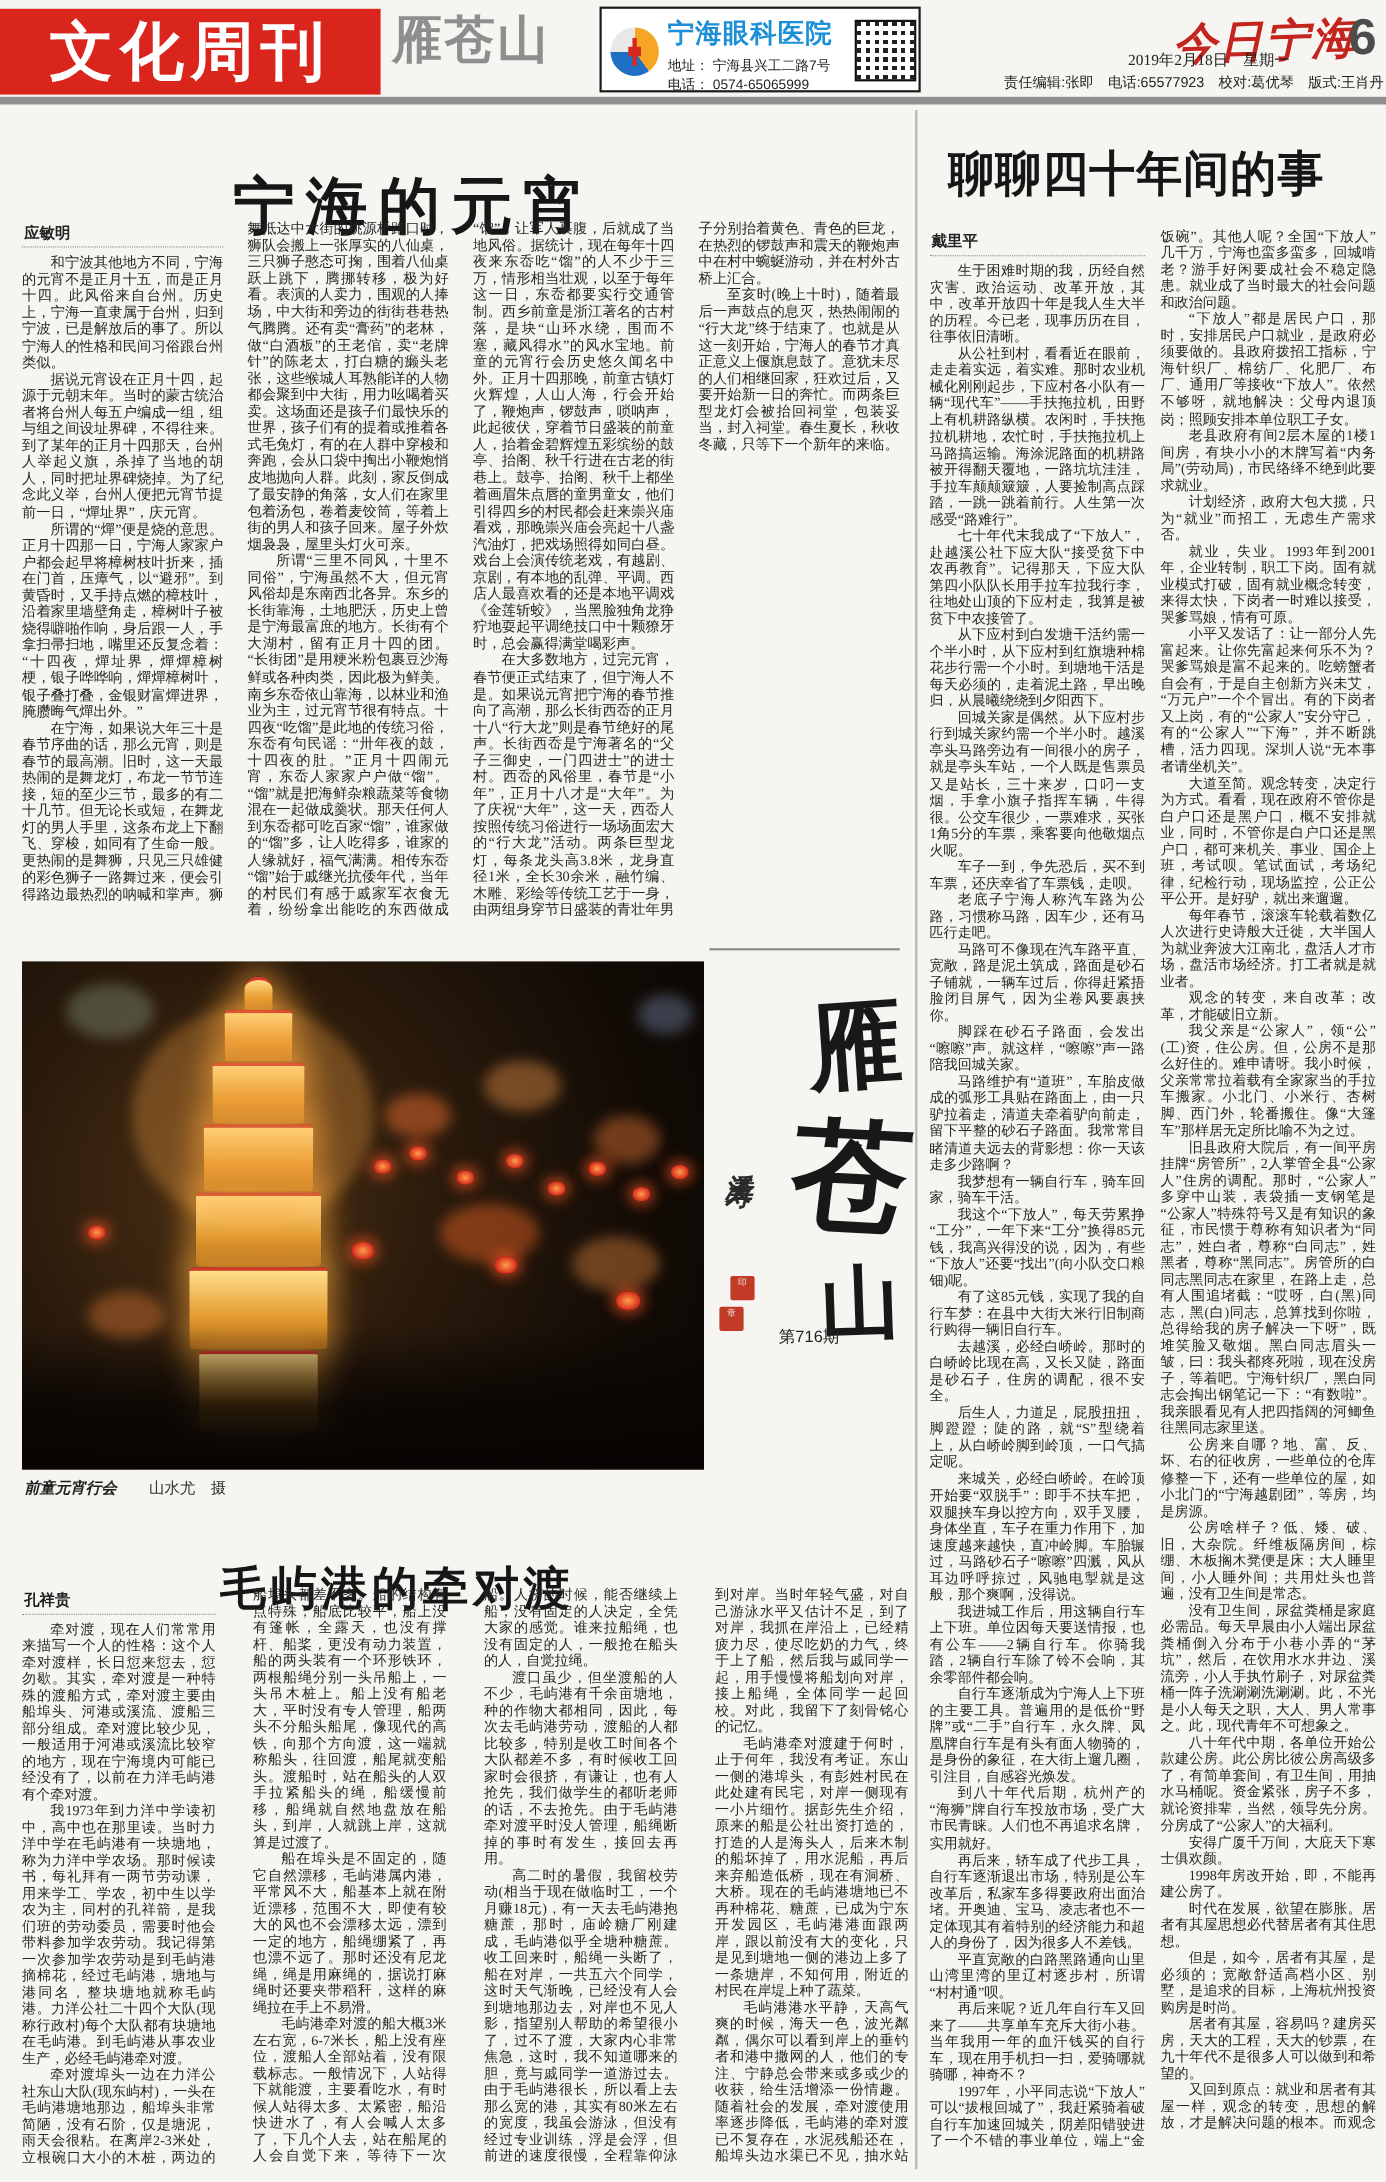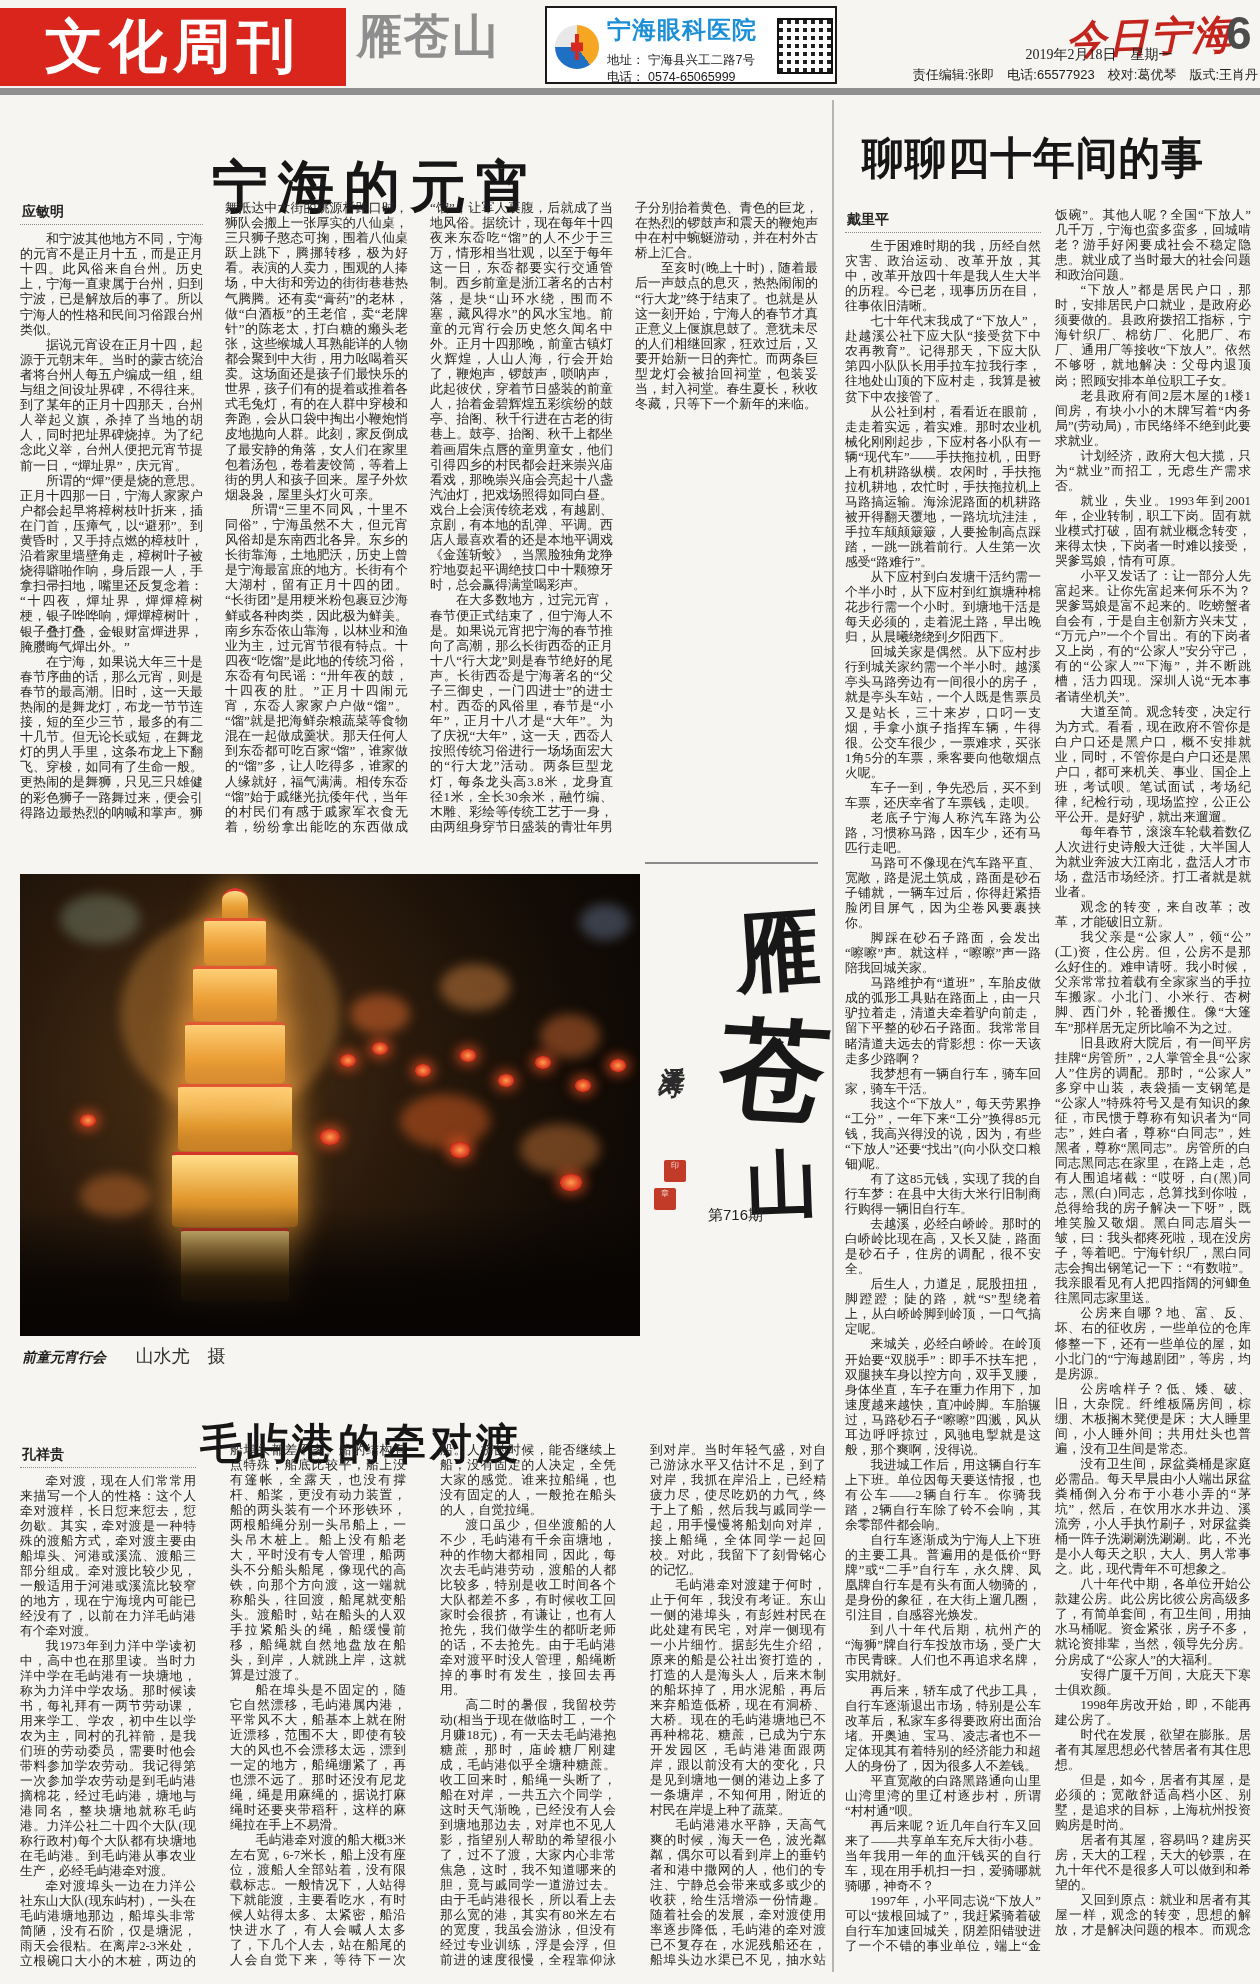--- a/index.html
+++ b/index.html
@@ -52,21 +52,21 @@
   .glow{position:absolute;border-radius:50%;filter:blur(6px);}
   .tower{position:absolute;left:150px;top:14px;width:130px;height:420px;}
   .tier{position:absolute;left:50%;transform:translateX(-50%);background:linear-gradient(#ffdf8a,#e3992f 60%,#a96a1a);
         border-top:3px solid #d4372a;border-radius:4px;box-shadow:0 0 26px 8px rgba(255,170,60,.55);}
   .lantern{position:absolute;width:16px;height:13px;border-radius:45%;background:radial-gradient(#ff9d4d,#d42b1a 70%);
         box-shadow:0 0 12px 4px rgba(255,90,40,.6);}
   .crowdband{position:absolute;left:0;bottom:0;width:100%;height:130px;
         background:linear-gradient(rgba(10,6,4,0) 0%,rgba(8,5,3,.85) 55%,#070403 100%);}
   .caption{left:22px;top:1344px;font-size:14px;color:#1e1e1e;}
   .caption b{font-family:"Liberation Sans",sans-serif;font-weight:bold;margin-right:26px;font-style:italic;}
-  .caption span{font-size:18px;color:#333;font-family:Liberation Serif, serif;}
+  .caption span{font-size:14px;color:#333;font-family:Liberation Serif, serif;}
   
   .endrule{left:645px;top:862px;width:173px;height:2px;background:#8a8a8a;}
   .calli{left:648px;top:880px;width:180px;height:360px;}
   .calli-char{position:absolute;font-family:"DejaVu Serif","Liberation Serif",serif;font-weight:bold;color:#181818;line-height:1;}
   .c0{right:8px;top:28px;font-size:86px;transform:rotate(-4deg);}
   .c1{right:0px;top:136px;font-size:108px;transform:rotate(3deg) skewX(-4deg);}
   .c2{right:10px;top:268px;font-size:72px;transform:rotate(-2deg);}
   .sig{position:absolute;left:6px;top:168px;writing-mode:vertical-rl;font-size:24px;color:#2b2b2b;
        font-style:italic;letter-spacing:4px;font-weight:bold;}
   .seal{position:absolute;width:22px;height:22px;background:#c23a28;border-radius:2px;color:rgba(255,255,255,.85);
@@ -110,22 +110,22 @@
       <p>在大多数地方，过完元宵，春节便正式结束了，但宁海人不是。如果说元宵把宁海的春节推向了高潮，那么长街西岙的正月十八“行大龙”则是春节绝好的尾声。长街西岙是宁海著名的“父子三御史，一门四进士”的进士村。西岙的风俗里，春节是“小年”，正月十八才是“大年”。为了庆祝“大年”，这一天，西岙人按照传统习俗进行一场场面宏大的“行大龙”活动。两条巨型龙灯，每条龙头高3.8米，龙身直径1米，全长30余米，融竹编、木雕、彩绘等传统工艺于一身，由两组身穿节日盛装的青壮年男子分别抬着黄色、青色的巨龙，在热烈的锣鼓声和震天的鞭炮声中在村中蜿蜒游动，并在村外古桥上汇合。</p>
       <p>至亥时(晚上十时)，随着最后一声鼓点的息灭，热热闹闹的“行大龙”终于结束了。也就是从这一刻开始，宁海人的春节才真正意义上偃旗息鼓了。意犹未尽的人们相继回家，狂欢过后，又要开始新一日的奔忙。而两条巨型龙灯会被抬回祠堂，包装妥当，封入祠堂。春生夏长，秋收冬藏，只等下一个新年的来临。</p>
     </div>
 </div>
 
 <h1 class="abs article-title t-right">聊聊四十年间的事</h1>
 <div class="abs body-cols b-right">
   <div class="author">戴里平</div>
   <div>
       <p>生于困难时期的我，历经自然灾害、政治运动、改革开放，其中，改革开放四十年是我人生大半的历程。今已老，现事历历在目，往事依旧清晰。</p>
+      <p>从公社到村，看看近在眼前，走走着实远，着实难。那时农业机械化刚刚起步，下应村各小队有一辆“现代车”——手扶拖拉机，田野上有机耕路纵横。农闲时，手扶拖拉机耕地，农忙时，手扶拖拉机上马路搞运输。海涂泥路面的机耕路被开得翻天覆地，一路坑坑洼洼，手拉车颠颠簸簸，人要捡制高点踩踏，一跳一跳着前行。人生第一次感受“路难行”。</p>
       <p>七十年代末我成了“下放人”，赴越溪公社下应大队“接受贫下中农再教育”。记得那天，下应大队第四小队队长用手拉车拉我行李，往地处山顶的下应村走，我算是被贫下中农接管了。</p>
-      <p>从公社到村，看看近在眼前，走走着实远，着实难。那时农业机械化刚刚起步，下应村各小队有一辆“现代车”——手扶拖拉机，田野上有机耕路纵横。农闲时，手扶拖拉机耕地，农忙时，手扶拖拉机上马路搞运输。海涂泥路面的机耕路被开得翻天覆地，一路坑坑洼洼，手拉车颠颠簸簸，人要捡制高点踩踏，一跳一跳着前行。人生第一次感受“路难行”。</p>
       <p>从下应村到白发塘干活约需一个半小时，从下应村到红旗塘种棉花步行需一个小时。到塘地干活是每天必须的，走着泥土路，早出晚归，从晨曦绕绕到夕阳西下。</p>
       <p>回城关家是偶然。从下应村步行到城关家约需一个半小时。越溪亭头马路旁边有一间很小的房子，就是亭头车站，一个人既是售票员又是站长，三十来岁，口叼一支烟，手拿小旗子指挥车辆，牛得很。公交车很少，一票难求，买张1角5分的车票，乘客要向他敬烟点火呢。</p>
       <p>车子一到，争先恐后，买不到车票，还庆幸省了车票钱，走呗。</p>
       <p>老底子宁海人称汽车路为公路，习惯称马路，因车少，还有马匹行走吧。</p>
       <p>马路可不像现在汽车路平直、宽敞，路是泥土筑成，路面是砂石子铺就，一辆车过后，你得赶紧捂脸闭目屏气，因为尘卷风要裹挟你。</p>
       <p>脚踩在砂石子路面，会发出“嚓嚓”声。就这样，“嚓嚓”声一路陪我回城关家。</p>
       <p>马路维护有“道班”，车胎皮做成的弧形工具贴在路面上，由一只驴拉着走，清道夫牵着驴向前走，留下平整的砂石子路面。我常常目睹清道夫远去的背影想：你一天该走多少路啊？</p>
       <p>我梦想有一辆自行车，骑车回家，骑车干活。</p>
       <p>我这个“下放人”，每天劳累挣“工分”，一年下来“工分”换得85元钱，我高兴得没的说，因为，有些“下放人”还要“找出”(向小队交口粮钿)呢。</p>
       <p>有了这85元钱，实现了我的自行车梦：在县中大街大米行旧制商行购得一辆旧自行车。</p>

